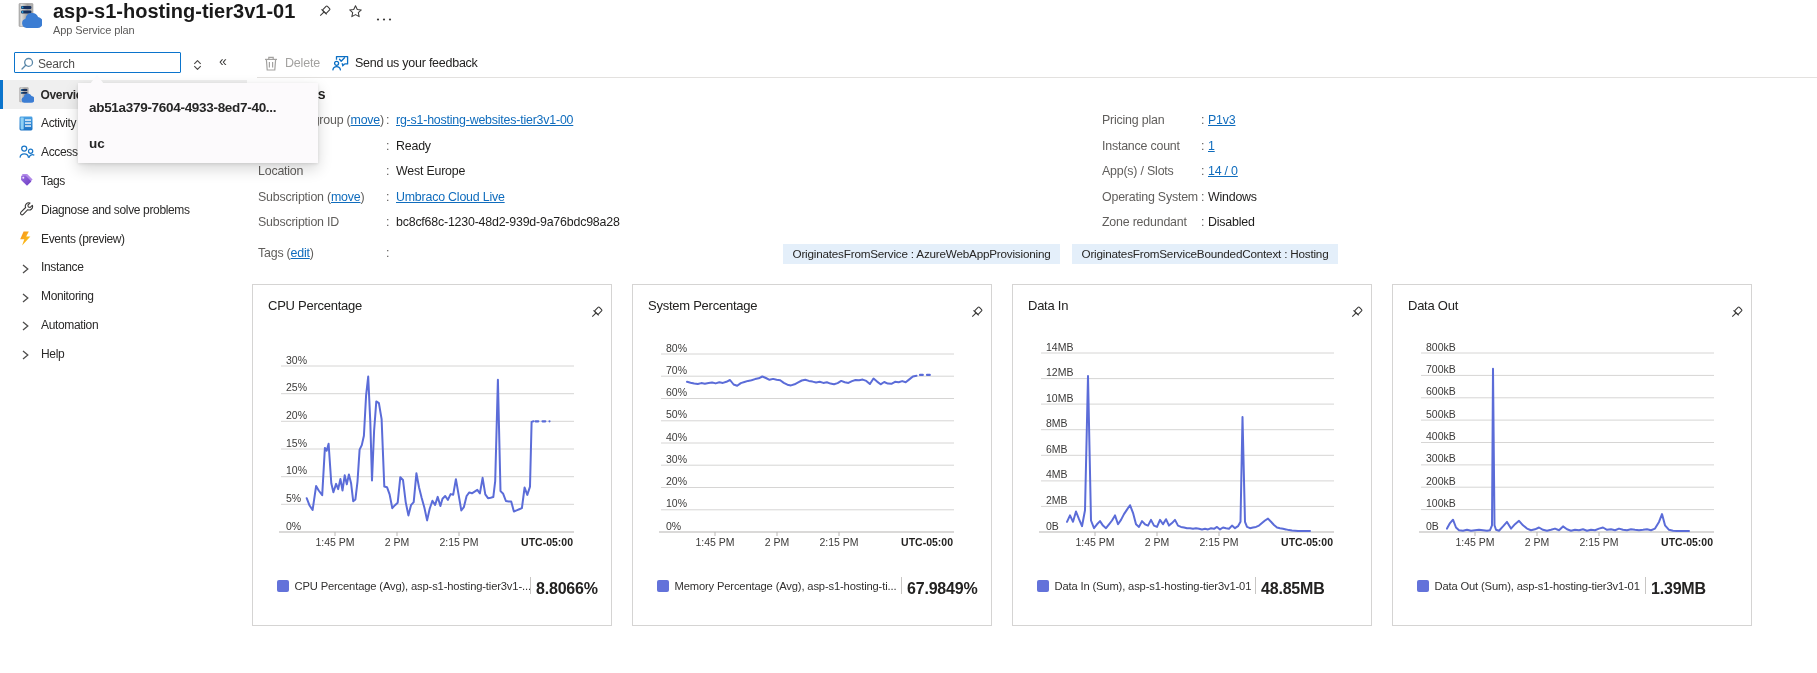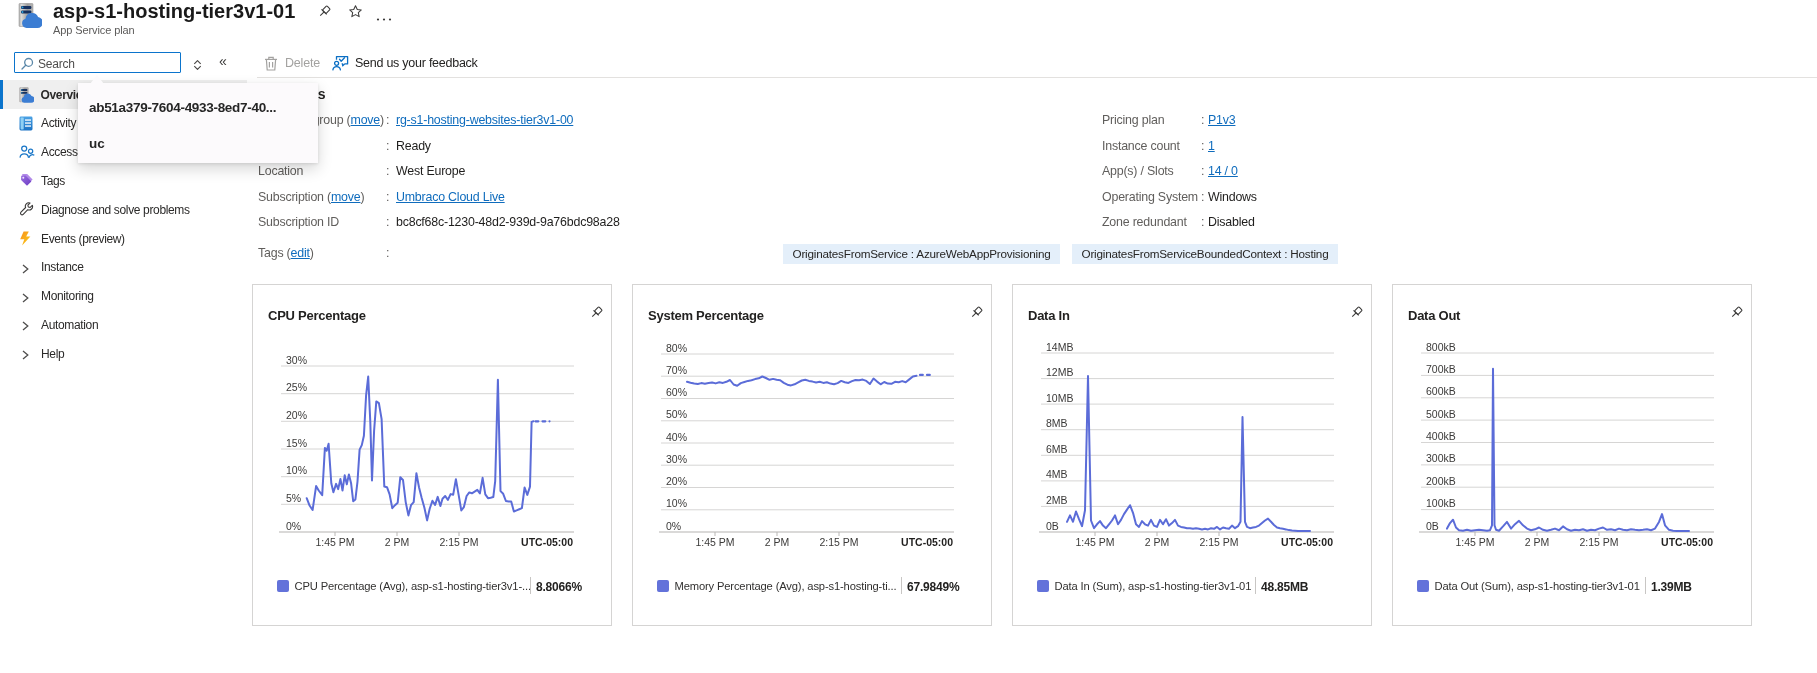--- a/index.html
+++ b/index.html
@@ -43,28 +43,28 @@
 .ess-label { position:absolute; font-size:12.4px; color:#605e5c; white-space:nowrap; letter-spacing:-0.2px; }
 .ess-colon { position:absolute; font-size:12.4px; color:#605e5c; }
 .ess-val { position:absolute; font-size:12.4px; color:#1f1e1d; white-space:nowrap; letter-spacing:-0.2px;text-align:center; }
 .lnk { color:#0f6cbd; text-decoration:underline; }
 .pill { position:absolute; top:244px; height:20px; background:#e4effa; font-size:11.7px; letter-spacing:-0.2px;
   color:#272625; text-align:center; line-height:20px; white-space:nowrap; overflow:hidden; }
 
 
 .card { position:absolute; top:284px; width:360px; height:342px; background:#fff;
   border:1px solid #d5d4d3; }
-.ctitle { position:absolute; left:15px; top:23px; font-size:13px; font-weight:700; color:#232221; letter-spacing:-0.25px; }
+.ctitle { position:absolute; left:15px; top:13px; font-size:13px; font-weight:400; color:#232221; letter-spacing:-0.25px; }
 .cpin { position:absolute; left:336px; top:20px; }
 .chart { position:absolute; left:0; top:0; }
 .legend { position:absolute; left:24px; top:294px; }
 .lsq { position:absolute; left:0; top:1px; width:11.5px; height:11.5px; background:#6372da; border-radius:2px; }
 .ltext { position:absolute; left:17.5px; top:1px; font-size:11.2px; color:#323130; white-space:nowrap; letter-spacing:-0.15px; }
 .lsep { position:absolute; top:292px; width:1px; height:17px; background:#c8c6c4; }
-.lval { position:absolute; top:295px; font-size:12px; font-weight:700; color:#232221; white-space:nowrap; letter-spacing:-0.2px; }
+.lval { position:absolute; top:295px; font-size:16px; font-weight:700; color:#232221; white-space:nowrap; letter-spacing:-0.2px; }
 
 
 #tooltip { position:absolute; left:78px; top:83px; width:240px; height:80px;
   background:#fcfafc; border-radius:0; z-index:50;
   box-shadow:0 6px 14px rgba(0,0,0,0.16), 0 1px 3px rgba(0,0,0,0.10); }
 #tooltip-arrow { position:absolute; left:90px; top:75px; z-index:51;
   width:0; height:0; border-left:7.5px solid transparent; border-right:7.5px solid transparent;
   border-bottom:9px solid #fcfafc; border-radius:2px; }
 #tt1 { position:absolute; left:11px; top:17px; font-size:13.5px; font-weight:700; color:#262626; letter-spacing:-0.3px; }
 #tt2 { position:absolute; left:11px; top:53px; font-size:13.5px; font-weight:700; color:#262626; }

